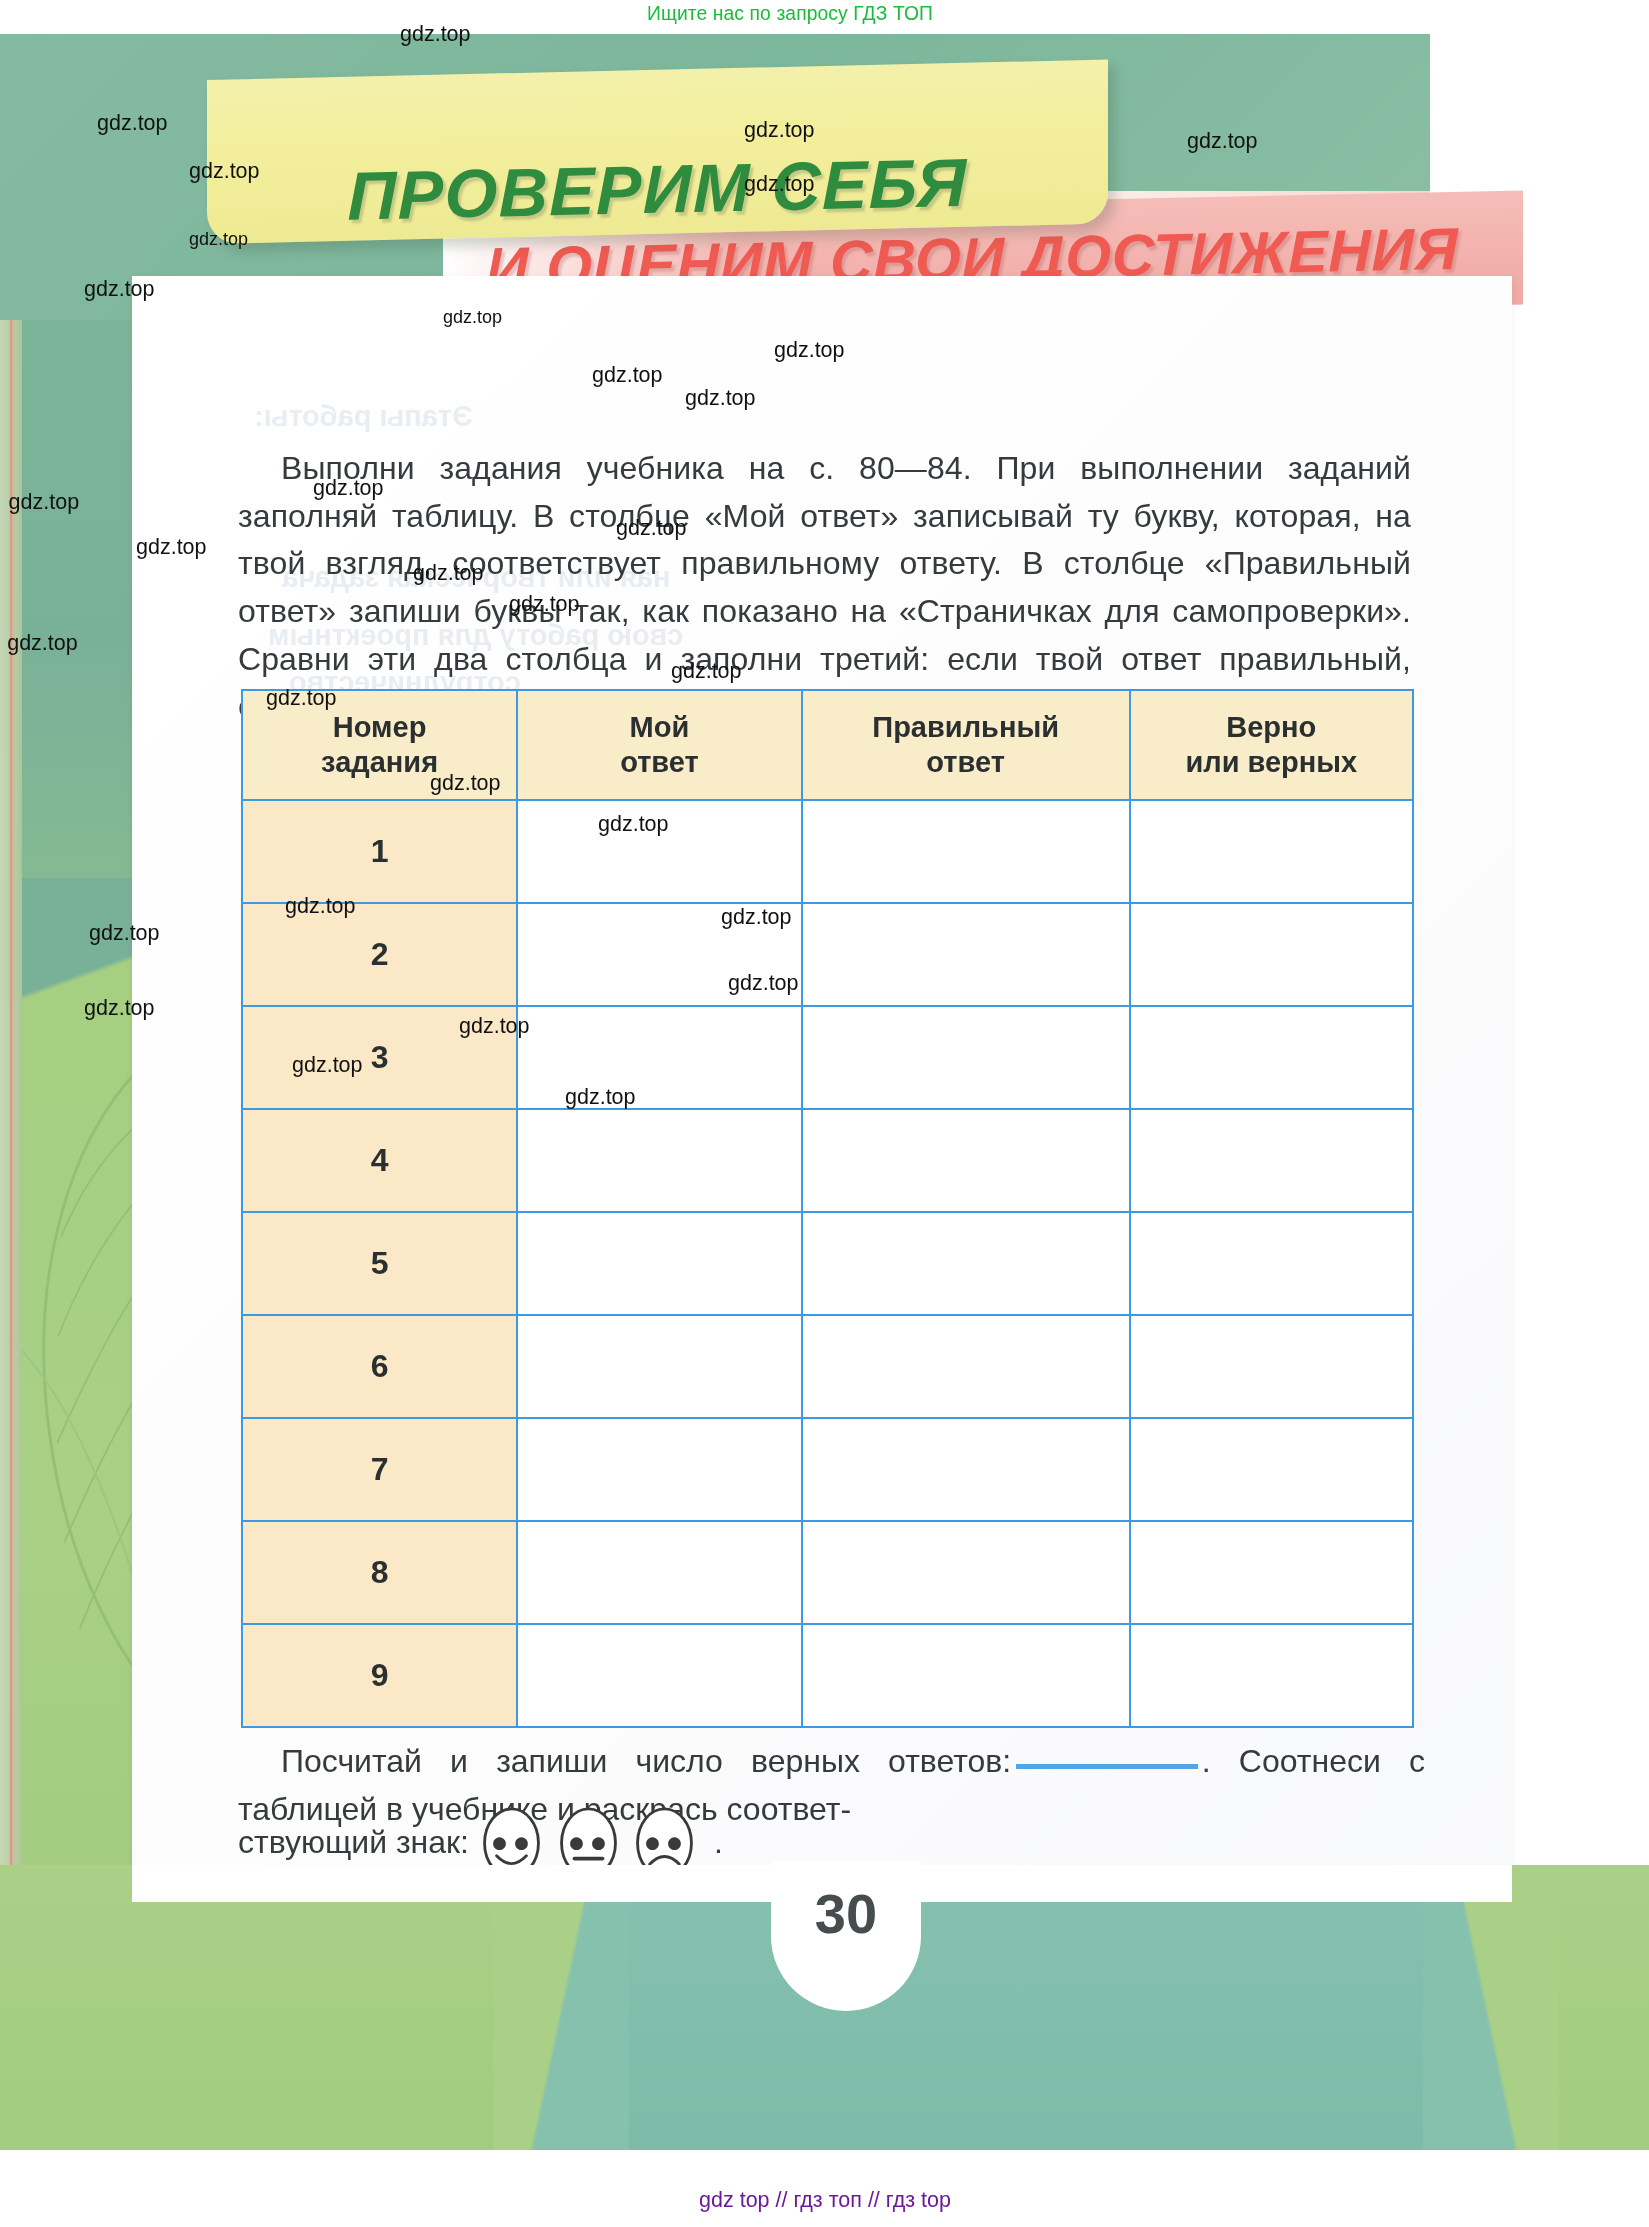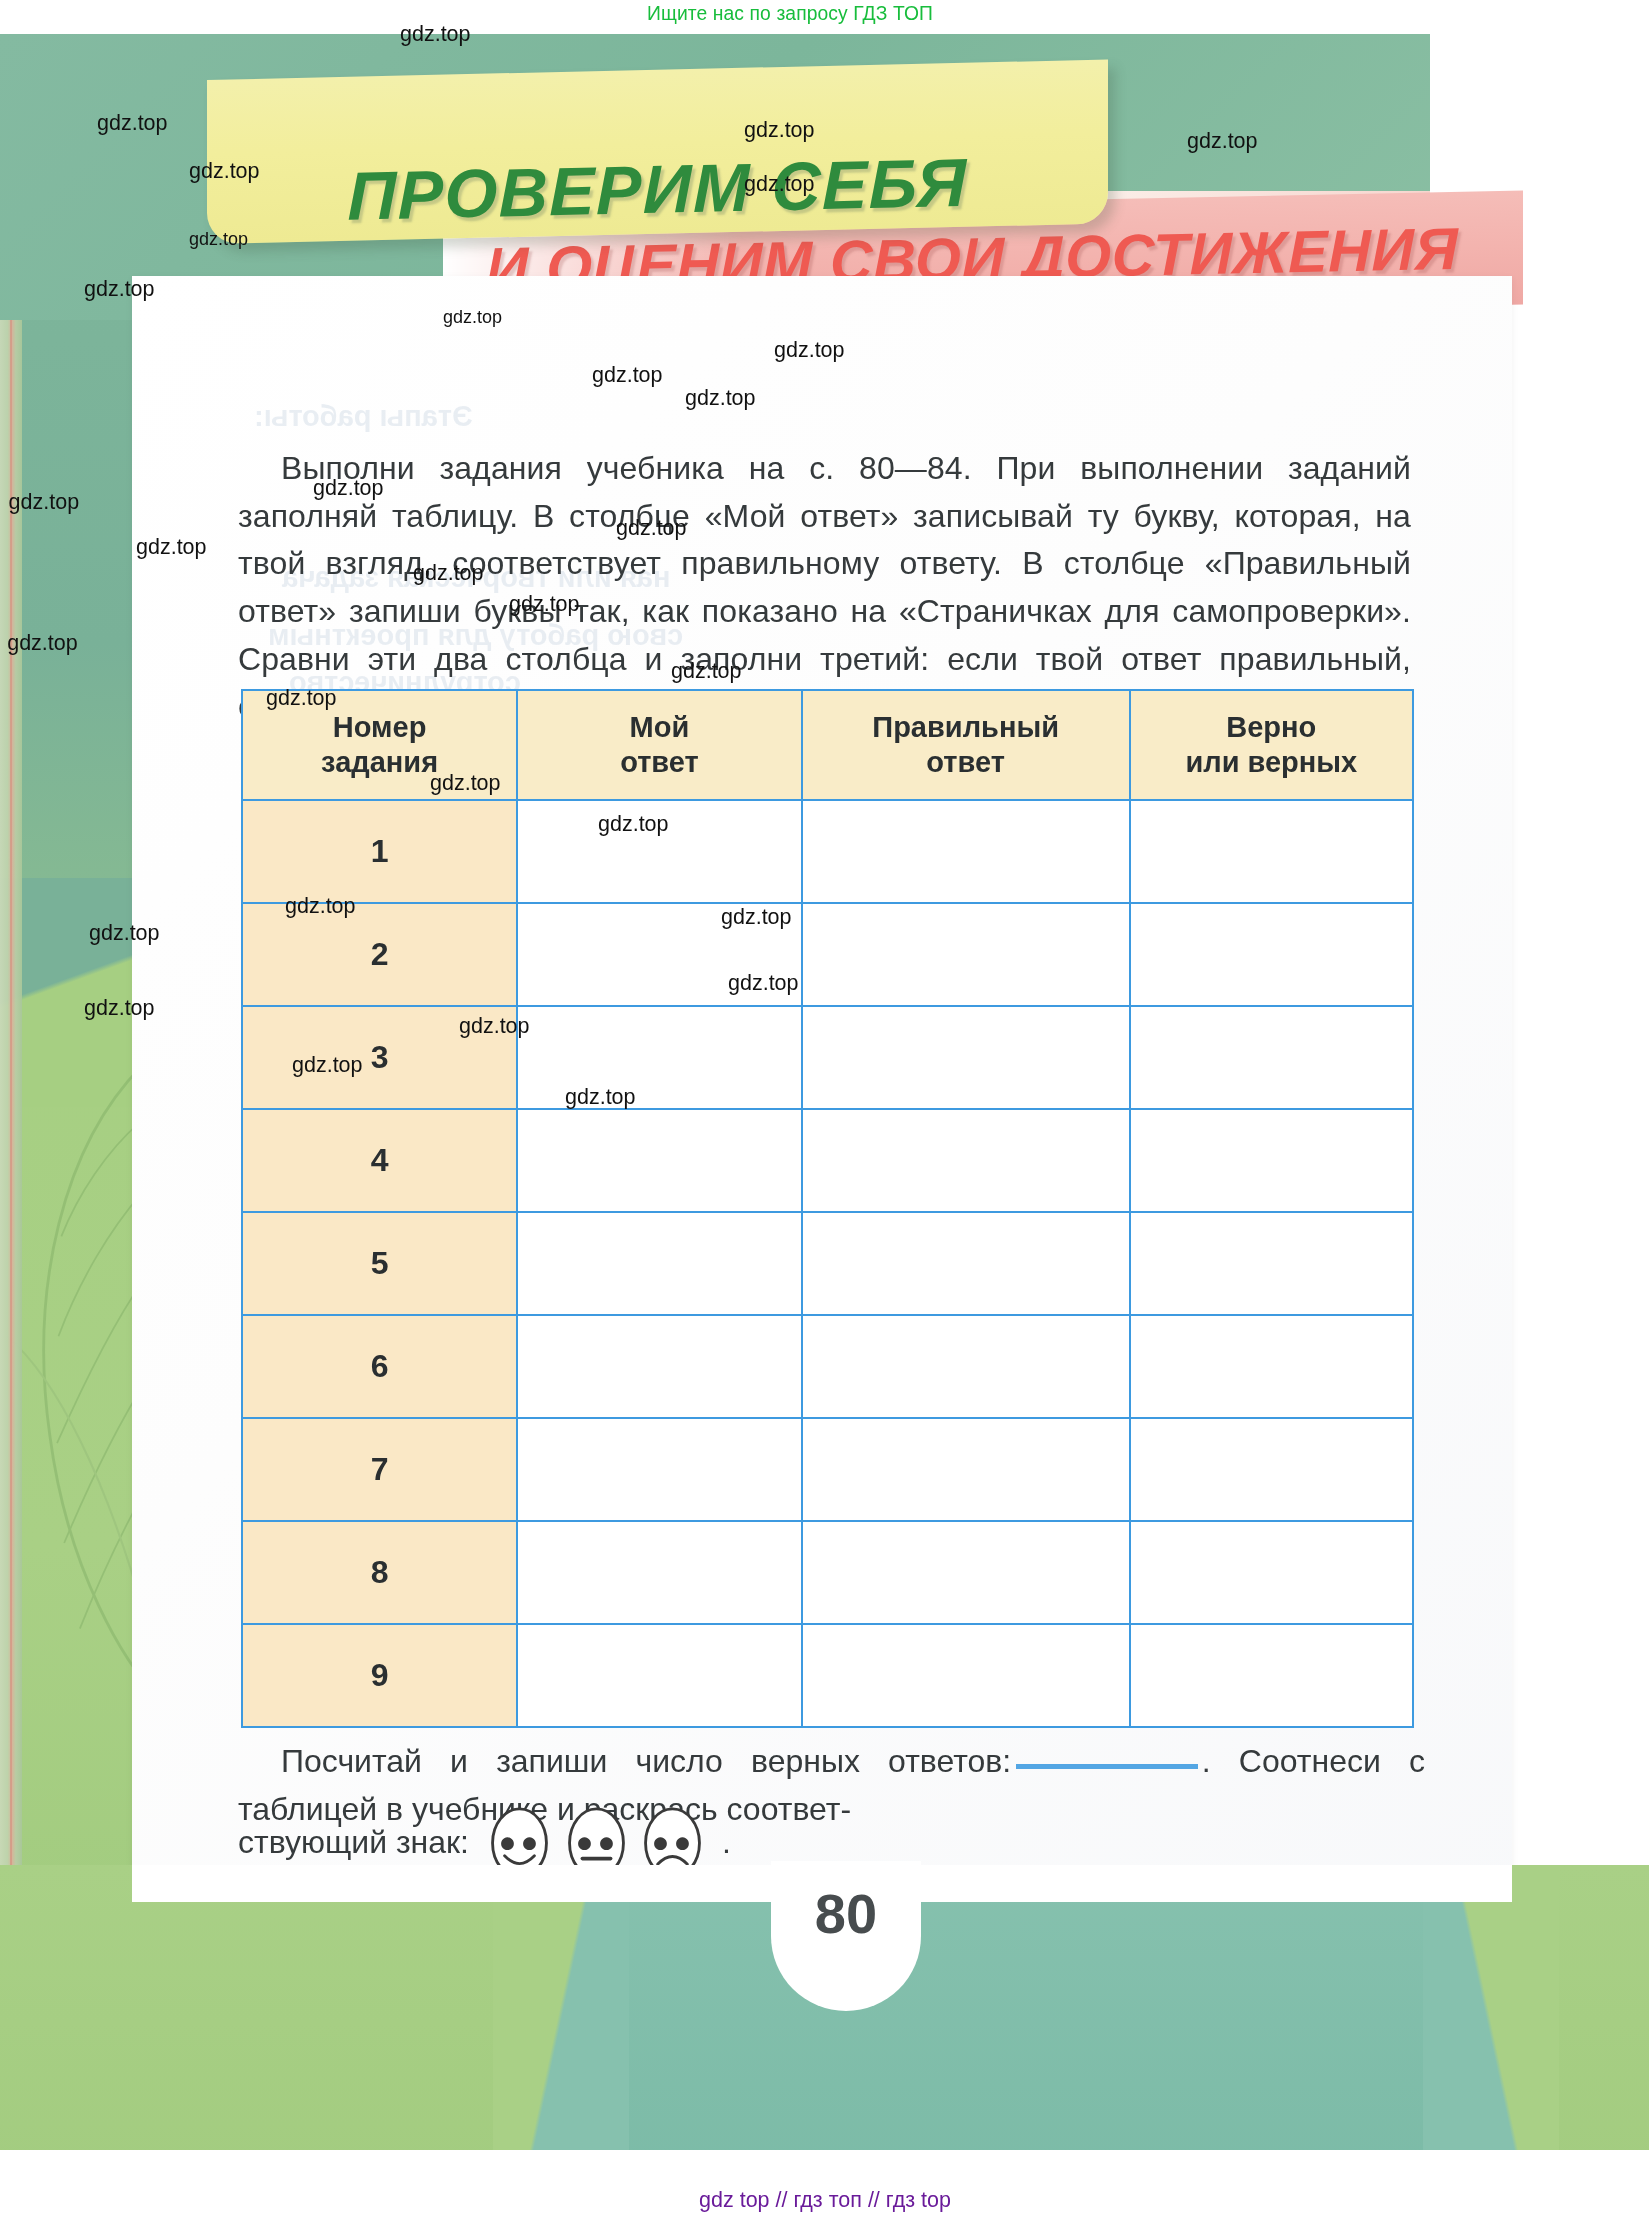--- a/index.html
+++ b/index.html
@@ -173,21 +173,21 @@
   .blank-rule{
     display:inline-block;width:182px;height:0;vertical-align:2.9px;
     border-bottom:5px solid #53a6e4;margin:0 4.3px;
   }
   #faces-row{
     position:absolute;left:106px;top:1527px;width:1187px;height:79px;
     display:flex;align-items:center;
   }
   .faces-label{
     font-size:32px;color:#353a3c;font-family:"Liberation Sans", sans-serif;
-    white-space:nowrap;margin-right:20px;
+    white-space:nowrap;margin-right:12px;
   }
   .face{margin-right:15.7px;}
   .dot-end{font-size:32px;color:#353a3c;margin-left:2.9px;}
 
   
   #footer{
     position:absolute;left:0;top:1831px;width:1650px;height:313px;
   }
   .f-green-l{position:absolute;left:0;top:0;width:579px;height:313px;
     background:linear-gradient(180deg,#a9d086 0%,#a3cc80 100%);}
@@ -414,21 +414,21 @@
   </div>
 
   <div id="footer">
     <div class="f-green-l"></div>
     <div class="f-teal"></div>
     <div class="f-green-r"></div>
     <div class="f-diag-l"></div>
     <div class="f-diag-r"></div>
     <div class="f-white-strip"></div>
     <div class="f-notch"></div>
-    <div id="page-number">80</div>
+    <div id="page-number">30</div>
     <div class="f-bottom-white"></div>
   </div>
 
 </div>
 
 <div id="bottom-promo">
   <div id="bottom-promo-text">gdz top  //  гдз топ  //  гдз top</div>
 </div>
 
 <div id="wm-layer">

